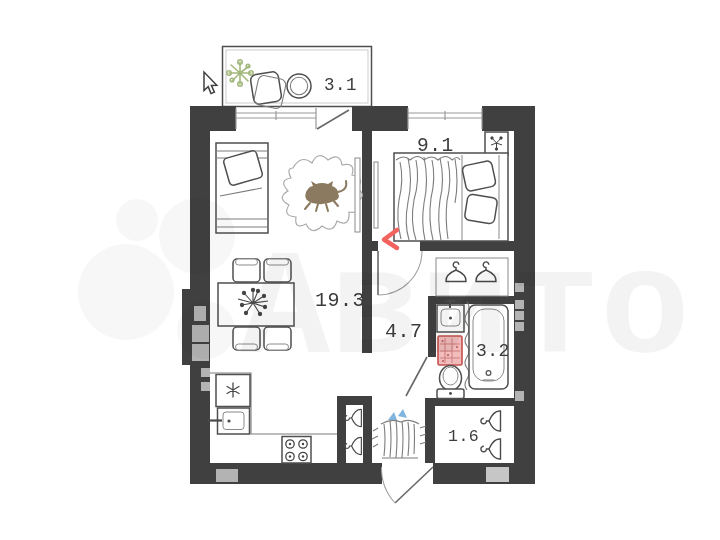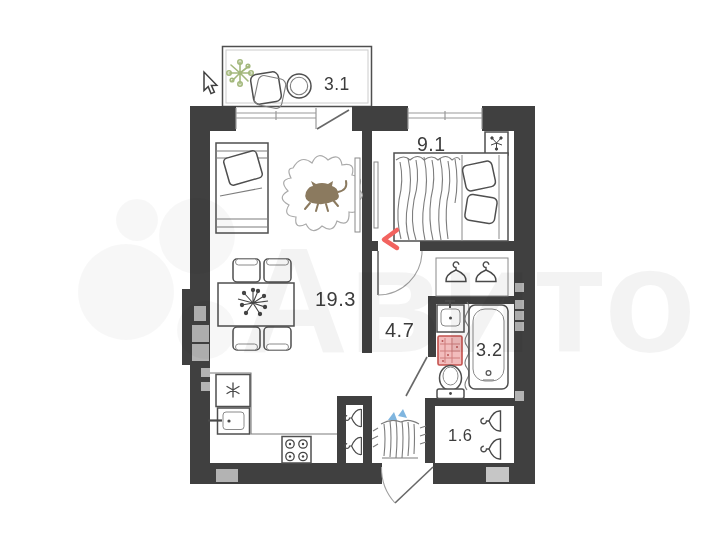--- a/index.html
+++ b/index.html
@@ -1,17 +1,17 @@
 <!DOCTYPE html>
 <html><head>
 <meta charset="utf-8">
 <style>
   html,body{margin:0;padding:0;background:#fff;}
   .stage{position:relative;width:720px;height:540px;background:#ffffff;overflow:hidden;
-         font-family:Liberation Sans, sans-serif;}
+         font-family:Liberation Mono, monospace;}
   svg{display:block}
   .wall{fill:#404040;stroke:none}
   .vent{fill:#b3b3b3}
   .vent-light{fill:#c6c6c6}
   .fw{fill:#ffffff;stroke:#4f4f4f;stroke-width:1.5}
   .fw-thin{fill:#ffffff;stroke:#8a8a8a;stroke-width:1}
   .sk{fill:none;stroke:#7d7d7d;stroke-width:1.1}
   .sk-dark{fill:none;stroke:#4a4a4a;stroke-width:1.3}
   .door{fill:none;stroke:#686868;stroke-width:1.6}
   .arc{fill:none;stroke:#a0a0a0;stroke-width:1.1}

